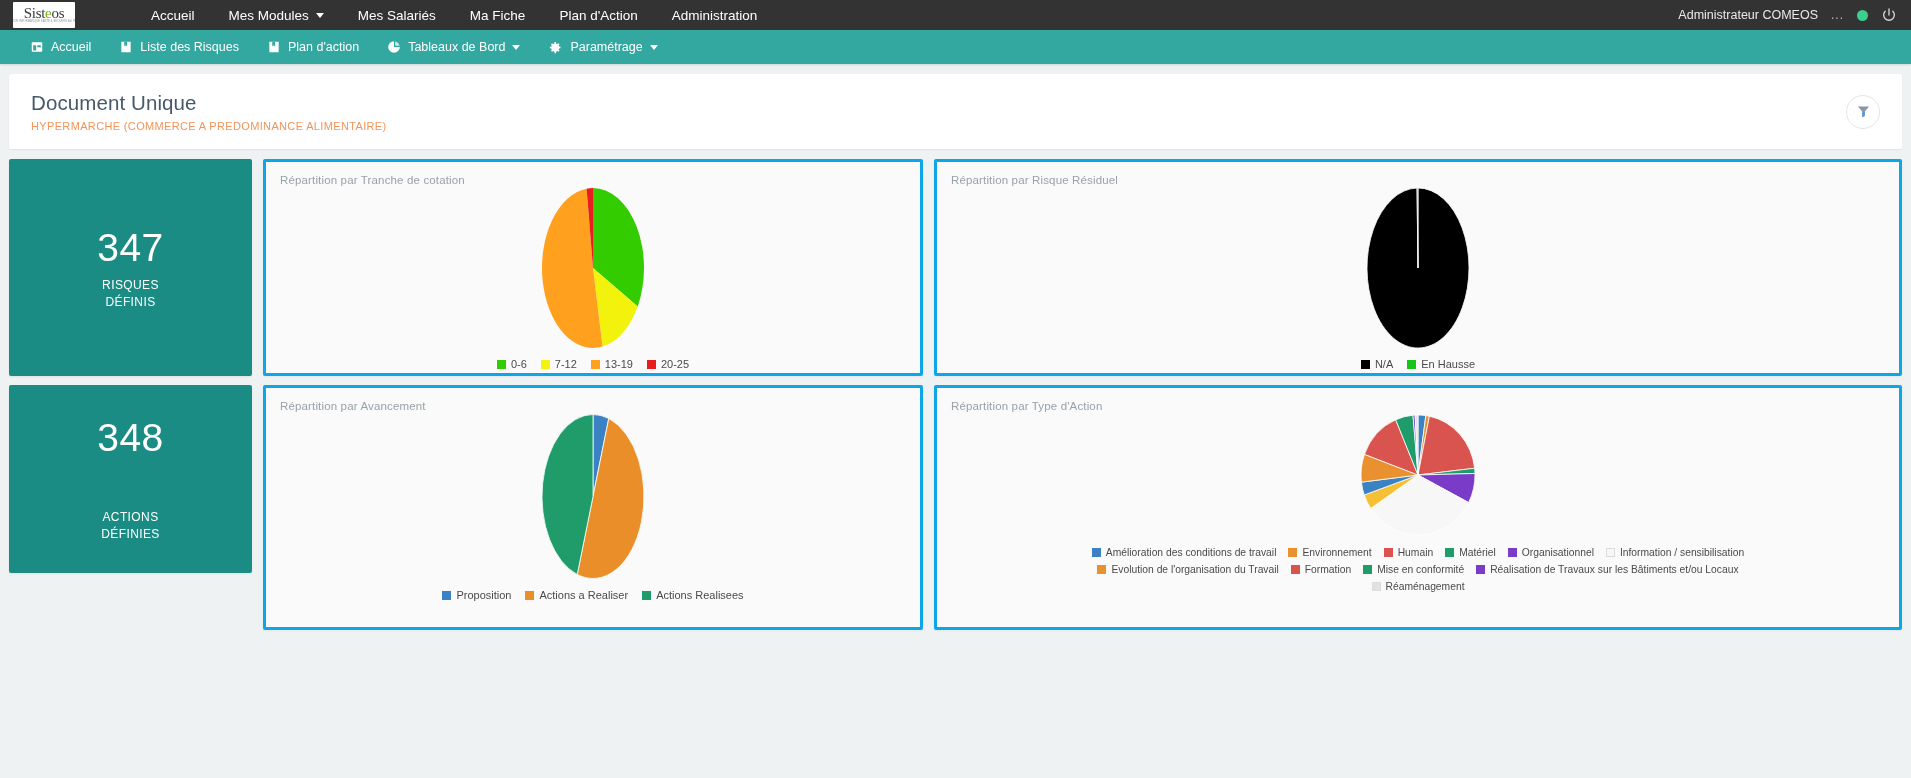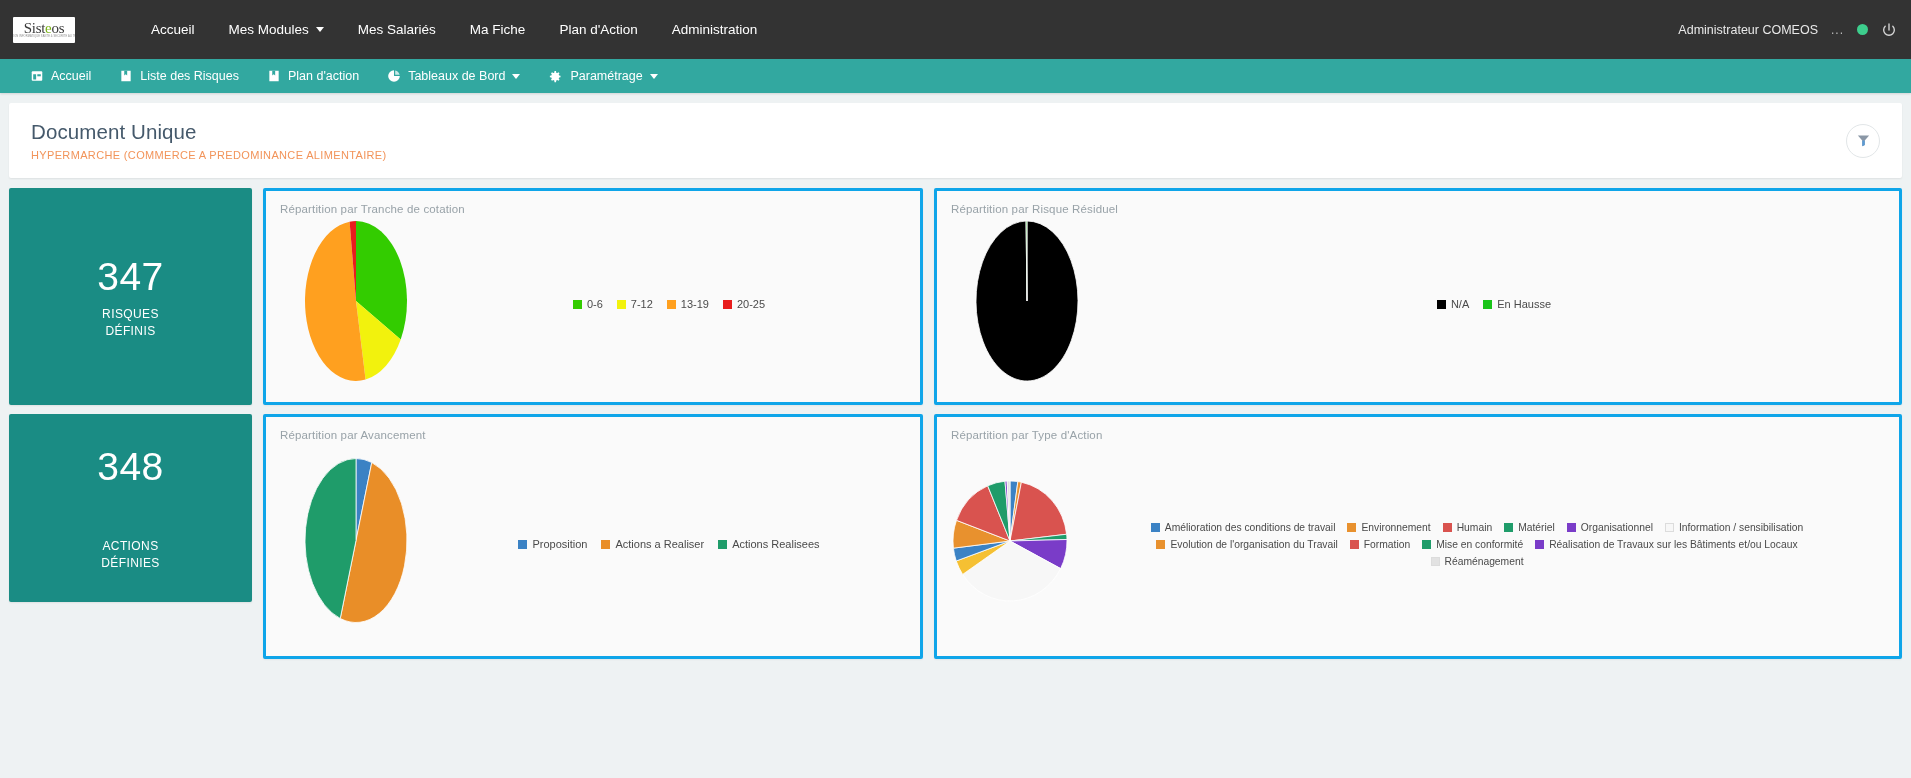--- a/index.html
+++ b/index.html
@@ -7,21 +7,21 @@
   html, body {
     width: 1911px; height: 778px;
     overflow: hidden;
     background: #eef2f3;
     font-family: "Liberation Sans", sans-serif;
     -webkit-font-smoothing: antialiased;
   }
 
   
   .topbar {
-    height: 59px;
+    height: 30px;
     background: #333333;
     display: flex;
     align-items: center;
     position: relative;
     text-align: right;
   }
   .logo-box {
     width: 62px; height: 26px;
     margin-left: 13px;
     background: #ffffff;
@@ -189,21 +189,21 @@
     height: 217px;
   }
   .card.tall { height: 245px; }
   .card-title {
     font-size: 11.5px;
     color: #98a2a8;
     letter-spacing: .15px;
   }
   .chart-area {
     display: flex;
-    flex-direction: row;
+    flex-direction: column;
     align-items: center;
     justify-content: flex-start;
     height: calc(100% - 18px);
   }
   .pie-wrap { margin-top: 2px; }
 
   .legend {
     display: flex;
     flex-wrap: wrap;
     justify-content: center;

